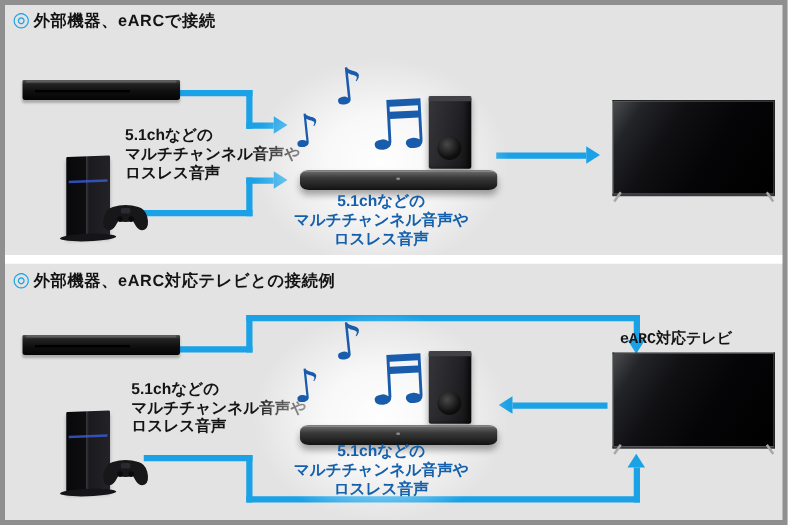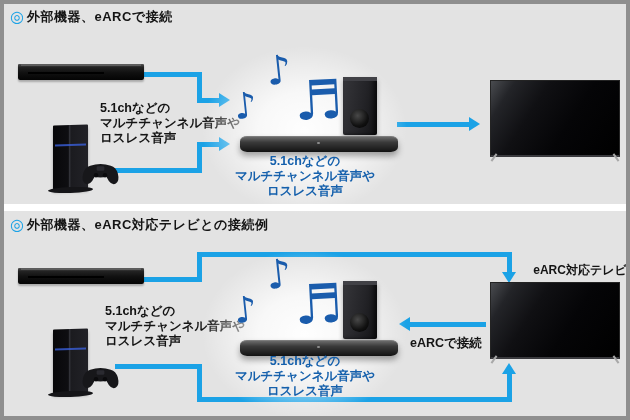--- a/index.html
+++ b/index.html
@@ -156,17 +156,16 @@
   <div class="note" style="left:262px;top:250px;font-size:40px;transform:rotate(-6deg);">♪</div>
   <div class="note" style="left:290px;top:274px;font-size:54px;transform:rotate(-3deg);">♬</div>
   <div class="subwoofer" style="left:339px;top:277px;"></div>
   <div class="soundbar" style="left:236px;top:336px;"></div>
   <div class="ctext" style="left:212px;top:350px;width:178px;">
     <div>5.1chなどの</div>
     <div>マルチチャンネル音声や</div>
     <div>ロスレス音声</div>
   </div>
 
-  <div class="lbl" style="left:406px;top:331px;">eARCで接続</div>
-  <div class="lbl" style="left:528px;top:258px;width:96px;text-align:center;font-size:12px;">eARC対応テレビ</div>
+  <div class="lbl" style="left:492px;top:258px;width:96px;text-align:left;font-size:12px;font-family:Liberation Mono, monospace;">eARC対応テレビ</div>
   <div class="tv" style="left:486px;top:278px;"></div>
 
 </div>
 
 </body></html>

